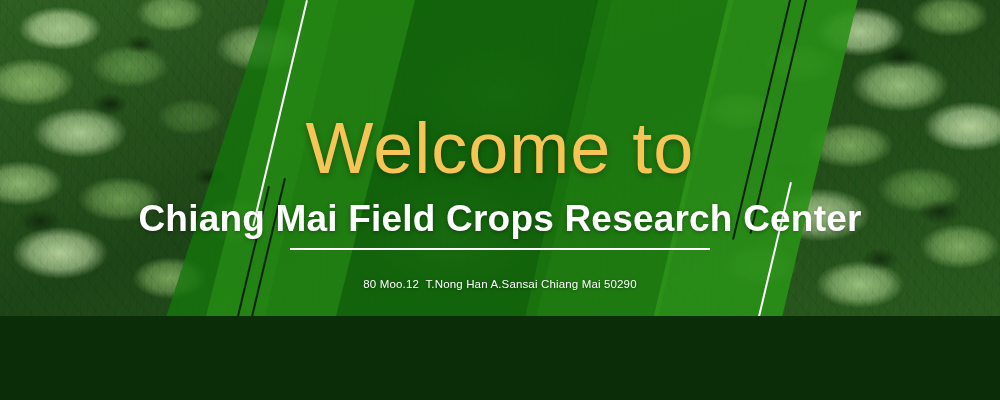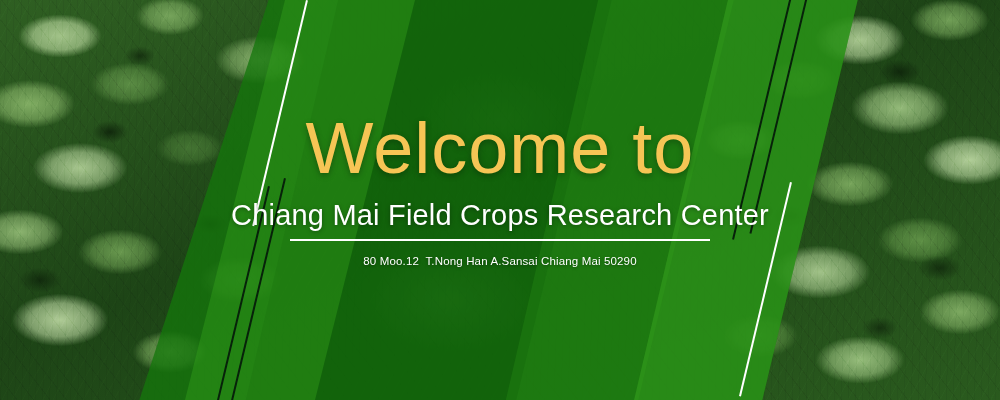--- a/index.html
+++ b/index.html
@@ -8,21 +8,21 @@
     padding: 0;
     background: #0b2d08;
   }
   body {
     font-family: "Liberation Sans", sans-serif;
   }
 
   .banner {
     position: relative;
     width: 1000px;
-    height: 400px;
+    height: 316px;
     overflow: hidden;
     background: #2c5a1c;
   }
 
   
   .leaf-photo {
     position: absolute;
     inset: 0;
     background-color: #3c6b2a;
     background-image:
@@ -188,35 +188,35 @@
     font-weight: 400;
     color: #f6c555;
     letter-spacing: 1px;
     text-shadow: 0 2px 6px rgba(0,0,0,.30);
   }
   .org-wrap {
     margin-top: 16px;
     text-align: center;
   }
   .org-name {
-    font-size: 29px;
+    font-size: 37px;
     line-height: 1.05;
-    font-weight: 400;
+    font-weight: 700;
     color: #ffffff;
     letter-spacing: .2px;
     text-shadow: 0 1px 4px rgba(0,0,0,.35);
   }
   .org-rule {
     margin: 9px auto 0;
     width: 420px;
     height: 2px;
     background: #ffffff;
   }
   .contact {
-    margin-top: 12px;
+    margin-top: 26px;
     text-align: center;
     color: #ffffff;
     font-size: 11.5px;
     line-height: 17px;
     letter-spacing: .15px;
     text-shadow: 0 1px 3px rgba(0,0,0,.4);
   }
   .contact div { white-space: pre; }
 </style>
 </head>

